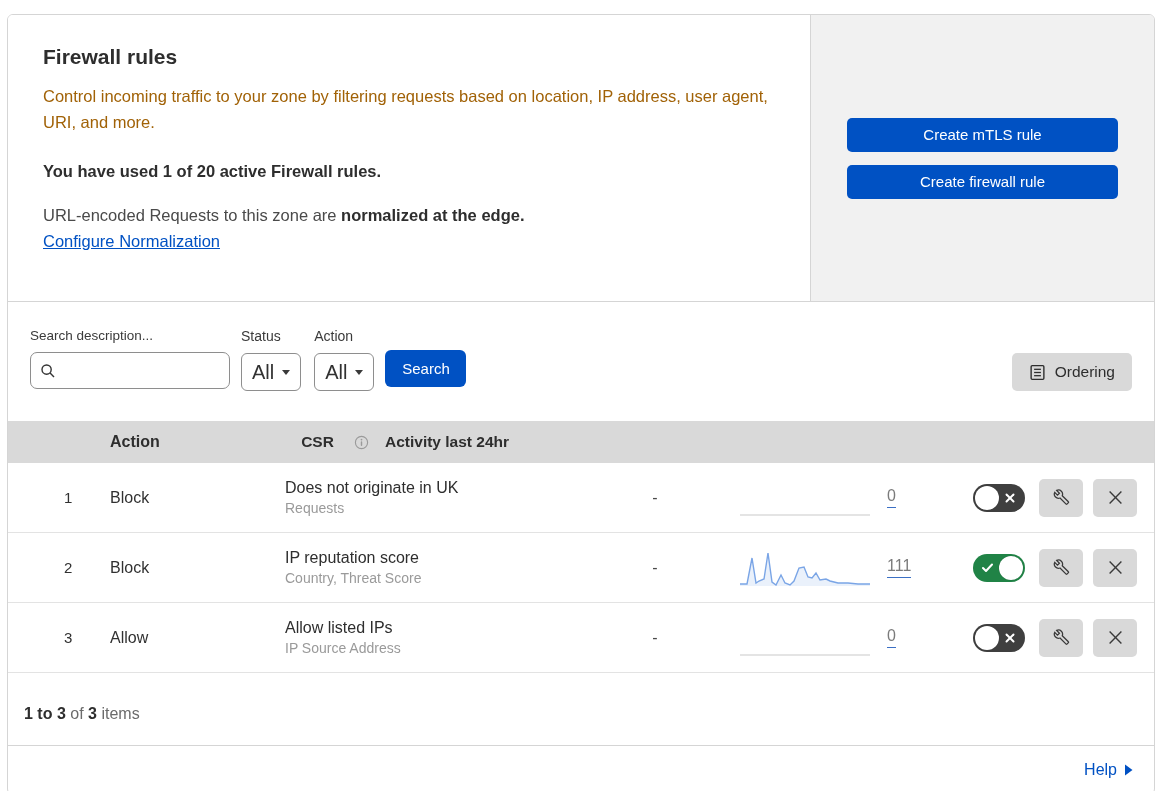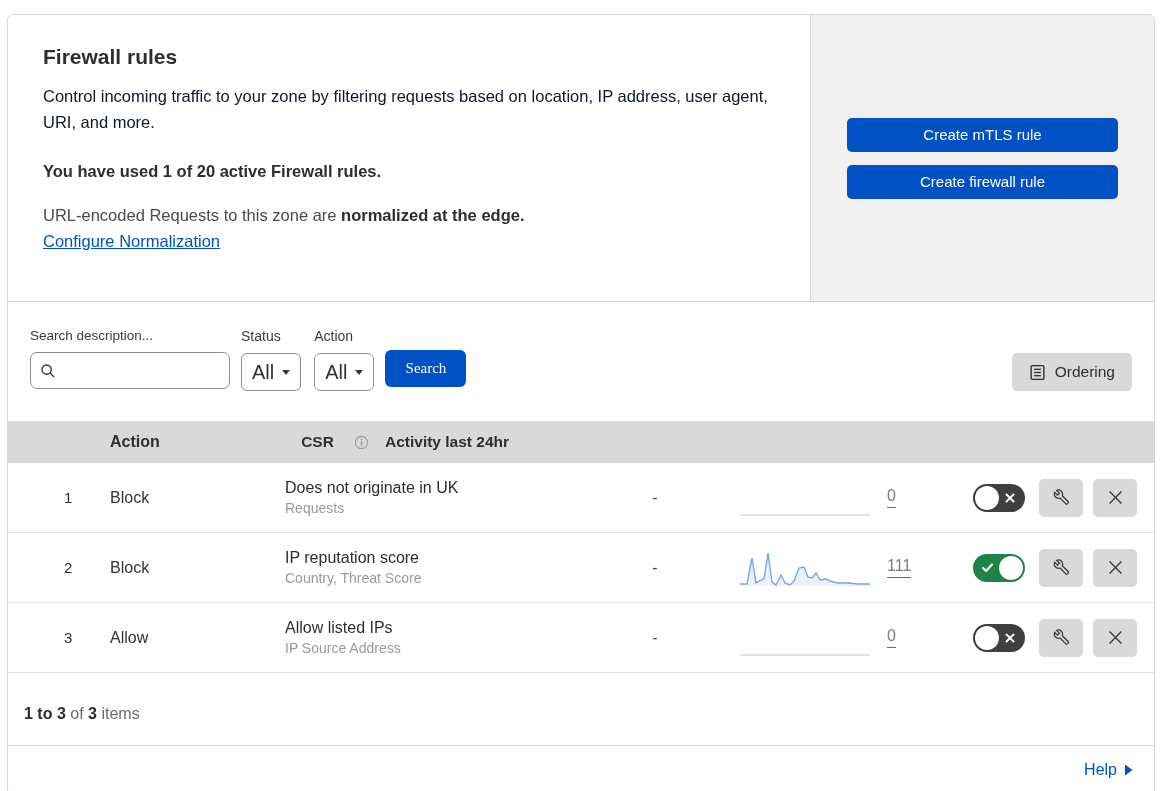--- a/index.html
+++ b/index.html
@@ -8,21 +8,21 @@
 
   .card {
     position:absolute; left:7px; top:14px; width:1148px; height:781px;
     border:1px solid #d5d5d5; border-radius:6px; background:#fff; overflow:hidden;
   }
 
   
   .top-section { display:flex; height:287px; border-bottom:1px solid #d5d5d5; }
   .intro { flex:1; padding:30px 40px 0 35px; border-right:1px solid #d5d5d5; background:#fff; }
   .intro h1 { font-size:21px; font-weight:600; color:#2e2e2e; }
-  .intro .desc { margin-top:15px; font-size:16.5px; line-height:1.55; color:#0f172a; max-width:740px; }
+  .intro .desc { margin-top:15px; font-size:16.5px; line-height:1.55; color:#a16207; max-width:740px; }
   .intro .usage { margin-top:27px; font-size:16.5px; font-weight:700; color:#2e2e2e; }
   .intro .norm { margin-top:25px; font-size:16.5px; color:#4a4a4a; }
   .intro .norm .bold { font-weight:700; color:#2e2e2e; }
   .intro .cfg-link { display:inline-block; margin-top:7px; font-size:16.5px; color:#0051c3; text-decoration:underline; cursor:pointer; }
   .actions-panel { width:343px; background:#f1f1f1; display:flex; flex-direction:column; justify-content:center; padding:0 36px; gap:13px; }
   .btn-primary {
     display:block; width:100%; height:34px; background:#0051c3; color:#fff; border:none;
     border-radius:5px; font-size:15px; font-family:inherit; cursor:pointer;
   }
 
@@ -31,21 +31,21 @@
   .fgroup { display:flex; flex-direction:column; }
   .fgroup label { font-size:13.5px; color:#3a3a3a; margin-bottom:9px; }
   .fgroup .lbl-sm { font-size:14px; }
   .search-box { width:200px; height:37px; border:1px solid #8e8e8e; border-radius:7px; display:flex; align-items:center; padding:0 9px; background:#fff; }
   .search-box input { border:none; outline:none; flex:1; min-width:0; font-size:15px; font-family:inherit; margin-left:7px; background:transparent; }
   .select { height:38px; border:1px solid #8e8e8e; border-radius:6px; display:flex; align-items:center; padding:0 10px; font-size:20px; cursor:pointer; background:#fff; }
   .caret { width:0; height:0; border-left:4.5px solid transparent; border-right:4.5px solid transparent; border-top:5.5px solid #3a3a3a; margin-left:8px; }
   .g-search { margin-right:11px; }
   .g-status { margin-right:13px; }
   .g-action { margin-right:11px; }
-  .btn-search { margin-top:22px; height:37px; width:81px; background:#0051c3; color:#fff; border:none; border-radius:6px; font-size:15px; font-family:Liberation Serif, serif; cursor:pointer; }
+  .btn-search { margin-top:22px; height:37px; width:81px; background:#0051c3; color:#fff; border:none; border-radius:6px; font-size:15px; font-family:Liberation Sans, sans-serif; cursor:pointer; }
   .btn-ordering {
     margin-left:auto; margin-top:25px; height:38px; padding:0 17px; background:#d9d9d9; border:none; border-radius:5px;
     font-size:15.5px; color:#2e2e2e; font-family:inherit; display:flex; align-items:center; gap:9px; cursor:pointer;
   }
 
   
   .thead { height:42px; background:#d9d9d9; display:flex; align-items:center; font-size:15.5px; font-weight:600; color:#2e2e2e; }
   .trow { height:70px; display:flex; align-items:center; border-bottom:1px solid #e3e3e3; background:#fff; }
   .col-num { width:102px; padding-left:56px; font-size:15px; }
   .col-action { width:175px; font-size:16px; }

